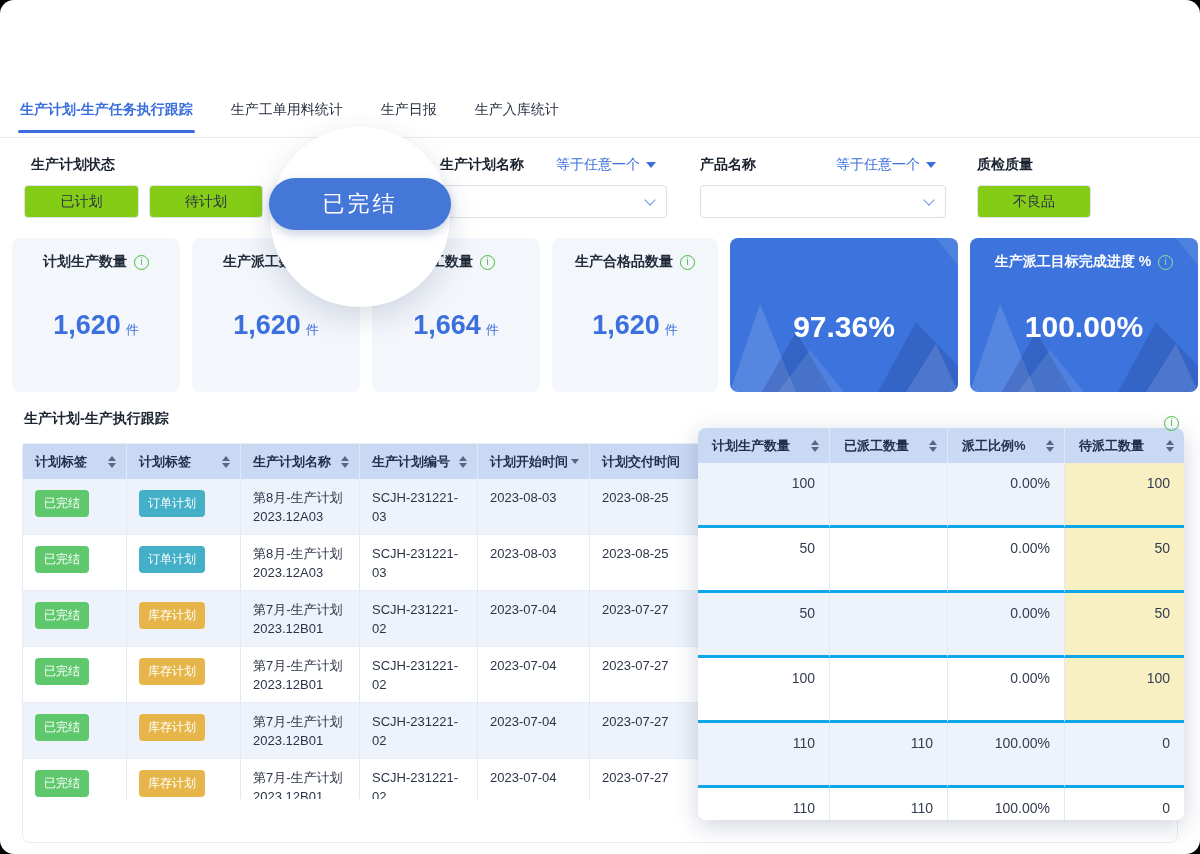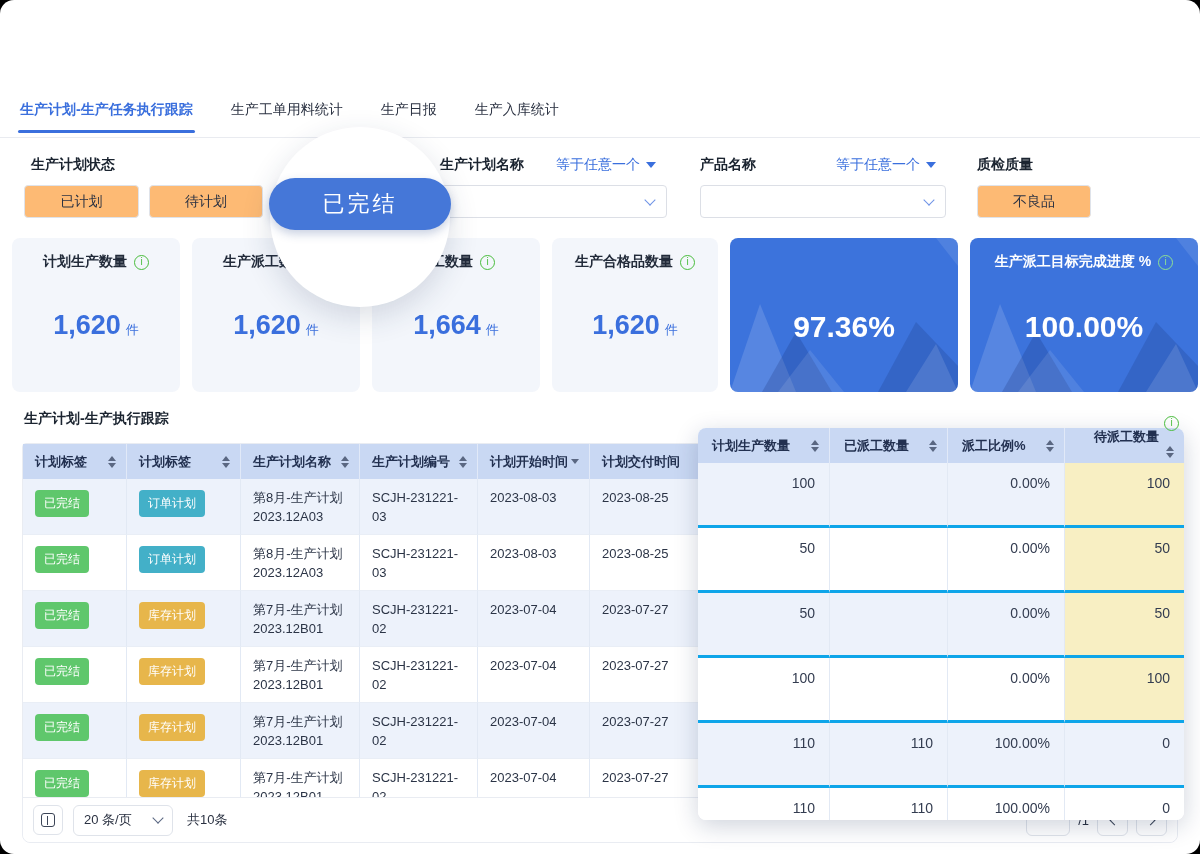--- a/index.html
+++ b/index.html
@@ -22,21 +22,21 @@
   .tabs{position:absolute;left:18px;top:96px;right:18px;height:42px;display:flex;align-items:center}
   .tabs .rule{position:absolute;left:-18px;right:-18px;bottom:0;height:1px;background:#e9ebf0}
   .tab{font-size:14px;color:#2b3242;margin-right:34px;padding:0 2px 14px 2px;cursor:pointer;position:relative}
   .tab.active{color:var(--accent);font-weight:700}
   .tab.active::after{content:'';position:absolute;left:0;right:0;bottom:0;height:3px;background:var(--accent);border-radius:2px}
 
   
   .flabel{position:absolute;top:156px;font-size:14px;font-weight:700;color:#1b2430}
   .operator{position:absolute;top:156px;font-size:14px;color:var(--accent);display:flex;align-items:center;cursor:pointer}
   .tri{width:0;height:0;border:5px solid transparent;border-top:6px solid var(--accent);margin-left:6px;margin-top:5px}
-  .fbtn{position:absolute;top:185px;height:33px;background:#fdba74;border:1px solid #dfe3ea;border-radius:4px;font-size:14px;color:#2b3242;display:flex;align-items:center;justify-content:center;cursor:pointer}
+  .fbtn{position:absolute;top:185px;height:33px;background:#84cc16;border:1px solid #dfe3ea;border-radius:4px;font-size:14px;color:#2b3242;display:flex;align-items:center;justify-content:center;cursor:pointer}
   .fselect{position:absolute;top:185px;height:33px;background:#fff;border:1px solid #dcdfe6;border-radius:4px;display:flex;align-items:center;justify-content:flex-end;padding-right:12px;cursor:pointer}
   .chev{width:8px;height:8px;border-right:1.6px solid #6e93e6;border-bottom:1.6px solid #6e93e6;transform:rotate(45deg);margin-top:-4px}
 
   
   .spot-circle{position:absolute;left:270px;top:127px;width:180px;height:180px;border-radius:50%;background:#fff;box-shadow:0 10px 30px rgba(30,50,90,.16);z-index:60}
   .spot-btn{position:absolute;left:269px;top:178px;width:182px;height:52px;border-radius:26px;background:#4577d8;color:#fff;font-size:22px;border:none;display:flex;align-items:center;justify-content:center;letter-spacing:3px;z-index:61;cursor:pointer;box-shadow:0 4px 10px rgba(40,70,140,.25)}
 
   
   .cards{position:absolute;left:12px;top:238px;display:flex;gap:12px}
   .card{height:154px;border-radius:8px;position:relative;overflow:hidden}
@@ -301,40 +301,20 @@
           <div class="tc" style="width: 114px;"><span class="badge amber">库存计划</span></div>
           <div class="tc" style="width: 119px;">
             <div>第7月-生产计划</div>
             <div>2023.12B01</div>
           </div>
           <div class="tc" style="width: 118px;">SCJH-231221-02</div>
           <div class="tc" style="width: 112px;">2023-07-04</div>
           <div class="tc" style="flex: 1 1 0%; border-right: none;">2023-07-27</div>
         </div>
       </div>
-    <footer class="t-footer">
-      <button class="icon-btn">
-          <span class="colicon"></span>
-        </button>
-      <div class="psize">
-        <span>20 条/页</span>
-        <i class="chev"></i>
-      </div>
-      <span class="total">共10条</span>
-      <div class="pager">
-        <div class="pg-input">1</div>
-        <span class="pg-sep">/1</span>
-        <button class="pg-btn">
-            <i class="pchev prev"></i>
-          </button>
-        <button class="pg-btn">
-            <i class="pchev next"></i>
-          </button>
-      </div>
-    </footer>
   </div>
 
   <div class="panel">
     <div class="p-head">
         <div class="hc" style="width: 132px;">
           <span>计划生产数量</span>
           <span class="sort">
             <i class="up"></i>
             <i class="dn"></i>
           </span>
@@ -346,21 +326,21 @@
             <i class="dn"></i>
           </span>
         </div>
         <div class="hc" style="width: 117px;">
           <span>派工比例%</span>
           <span class="sort">
             <i class="up"></i>
             <i class="dn"></i>
           </span>
         </div>
-        <div class="hc" style="width: 119px; border-right: none; flex-direction: column;">
+        <div class="hc" style="width: 119px; border-right: none;">
           <span>待派工数量</span>
           <span class="sort">
             <i class="up"></i>
             <i class="dn"></i>
           </span>
         </div>
       </div>
     <div class="p-body">
         <div class="p-row odd">
           <div class="pc" style="width: 132px;">100</div>

